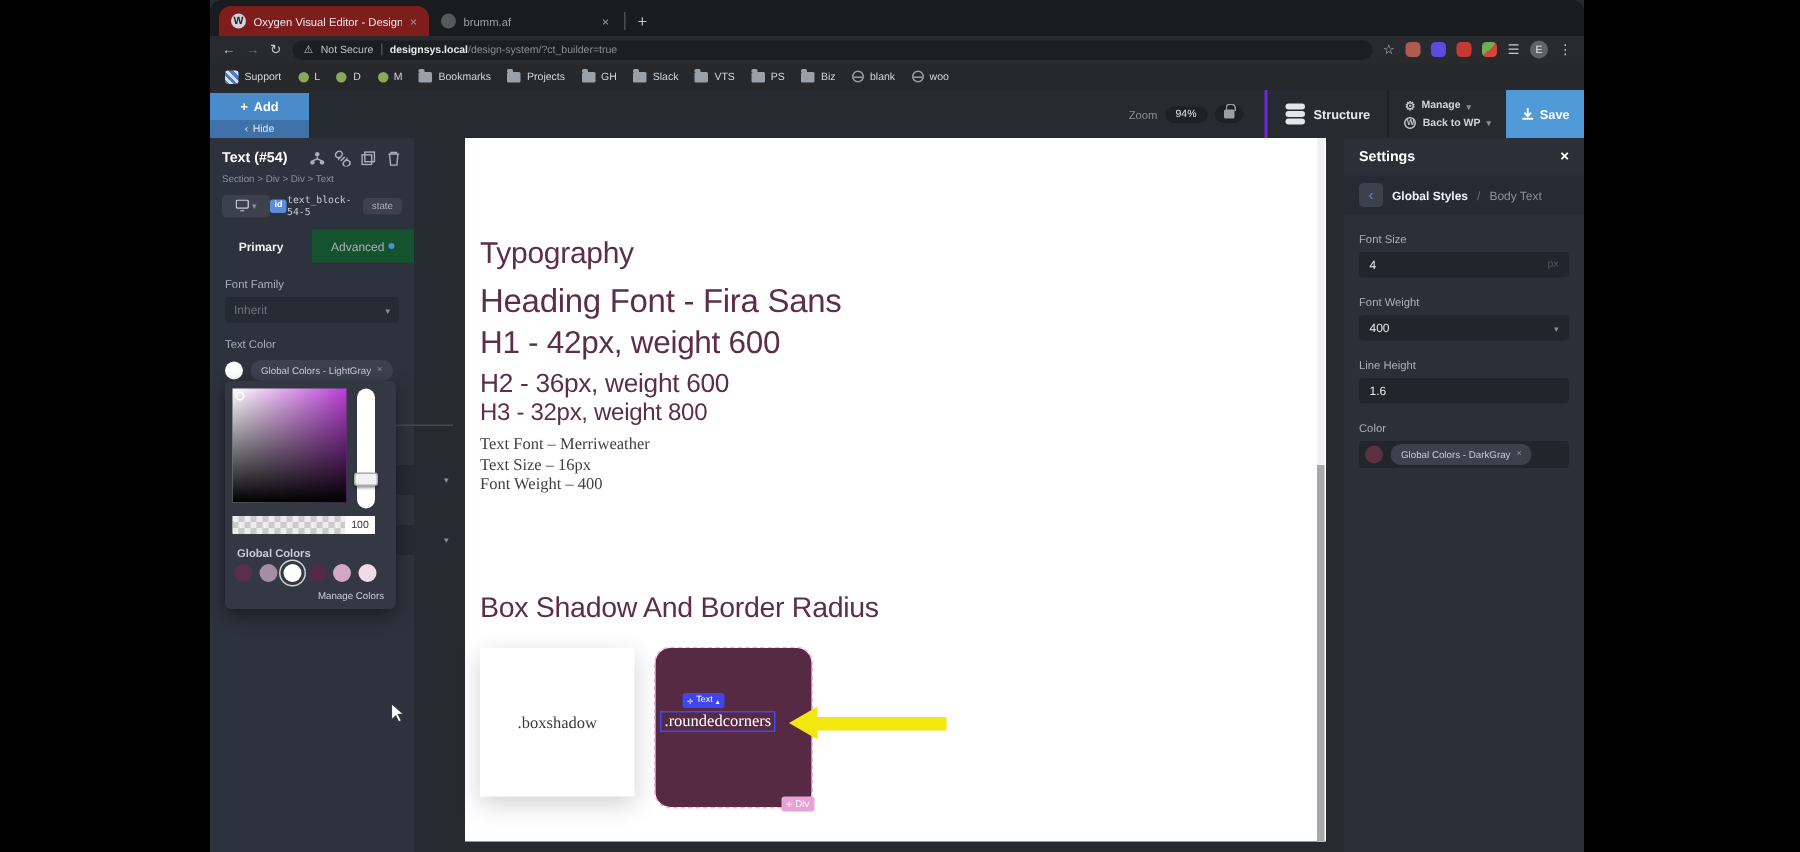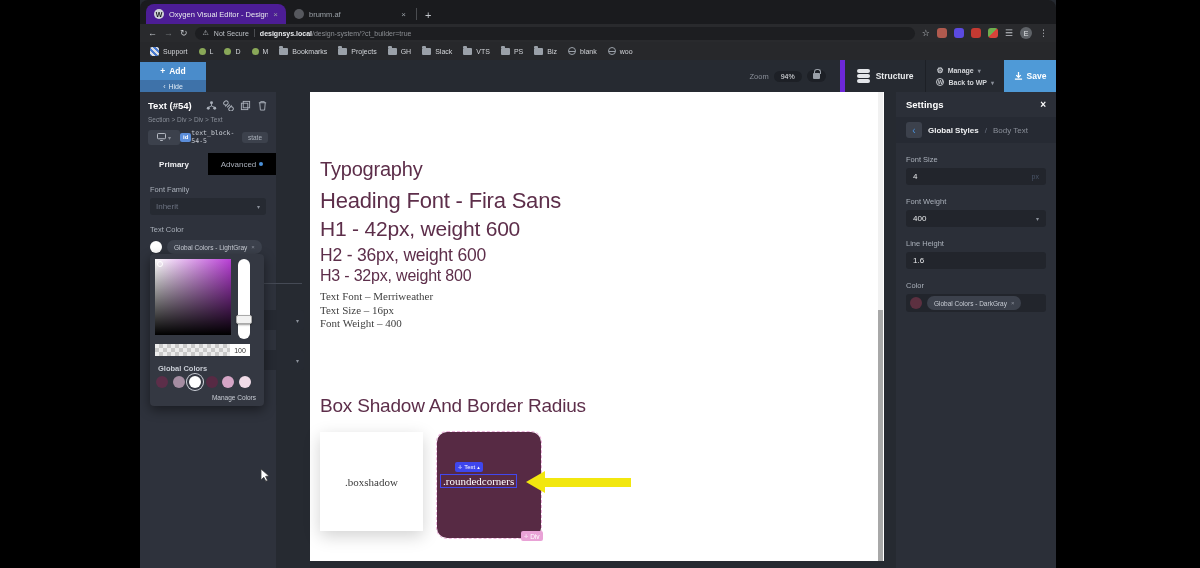--- a/index.html
+++ b/index.html
@@ -6,21 +6,21 @@
   html,body { width:1200px; height:568px; background:#000; overflow:hidden;
     font-family:"Liberation Sans", sans-serif; }
 
   
   #window { position:absolute; left:140px; top:0; width:916px; height:568px; background:#262a31; }
 
   
   .tabbar { position:absolute; left:0; top:0; width:100%; height:24px; background:#1a1b1e;
     border-radius:8px 8px 0 0; display:flex; align-items:flex-end; }
   .tab { height:20px; display:flex; align-items:center; gap:5px; padding:0 8px; font-size:7.5px; }
-  .tab.active { margin-left:6px; width:140px; background:#4c1d95; color:#e8eaed; border-radius:8px 8px 0 0; }
+  .tab.active { margin-left:6px; width:140px; background:#7f1d1d; color:#e8eaed; border-radius:8px 8px 0 0; }
   .tab.inactive { width:128px; color:#9aa0a6; }
   .tab .title { flex:1; white-space:nowrap; overflow:hidden; }
   .tab .close { color:#9aa0a6; font-size:8px; }
   .favicon { width:10px; height:10px; border-radius:50%; background:#cfd3d8; color:#1a1b1e;
     font-size:7px; font-weight:bold; display:flex; align-items:center; justify-content:center; flex:0 0 auto;}
   .favicon.dark { background:#56585e; color:#c9c9c9; }
   .tab-sep { width:1px; height:12px; background:#4a4c50; margin:0 2px 4px 2px; }
   .newtab { color:#c3c6cb; font-size:11px; margin:0 0 3px 6px; }
 
   
@@ -56,21 +56,21 @@
     color:#fff; font-size:8.5px; font-weight:bold; display:flex; align-items:center; justify-content:center; gap:4px; }
   .hide-btn { position:absolute; left:0; top:20px; width:66px; height:12px; background:#3e72a9;
     color:#dfeaf5; font-size:7px; display:flex; align-items:center; justify-content:center; gap:3px; }
   .oxy-right { position:absolute; right:0; top:0; height:32px; display:flex; align-items:center; }
   .zoom-label { color:#8a8f99; font-size:7.5px; margin-right:5px; }
   .pill { background:#1d2026; border-radius:8px; color:#e3e5e9; font-size:7px; padding:2px 7px; margin-right:5px; }
   .lock-pill { background:#1d2026; border-radius:8px; padding:3px 6px; margin-right:14px; }
   .lock-icon { display:block; width:7px; height:6px; background:#9aa0a8; border-radius:1px; position:relative; }
   .lock-icon::before { content:""; position:absolute; left:1px; top:-4px; width:5px; height:4px;
     border:1px solid #9aa0a8; border-bottom:none; border-radius:3px 3px 0 0; }
-  .tb-sec { height:32px; display:flex; align-items:center; padding:0 12px; border-left:5px solid #6d28d9; }
+  .tb-sec { height:32px; display:flex; align-items:center; padding:0 12px; border-left:2px solid #6d28d9; }
   .layers-icon { display:flex; flex-direction:column; gap:1.5px; margin-right:6px; }
   .layers-icon i { display:block; width:13px; height:3.5px; background:#e3e5e9; border-radius:2px; }
   .structure-label { color:#e8eaec; font-size:8.5px; font-weight:bold; }
   .stack2 { display:flex; flex-direction:column; justify-content:center; gap:3px; padding:0 10px;
     border-left:1px solid #1d2026; height:32px; }
   .stack-row { display:flex; align-items:center; gap:4px; color:#d3d5d9; font-size:7px; font-weight:bold; }
   .chev { color:#8a8f99; font-size:6px; }
   .wp-ic { width:8px; height:8px; border-radius:50%; border:1px solid #c3c6cb; color:#c3c6cb;
     font-size:5.5px; display:flex; align-items:center; justify-content:center; }
   .manage-ic { color:#c3c6cb; font-size:8px; }
@@ -86,21 +86,21 @@
   .lp-crumb { padding:5px 8px 0 8px; color:#8a8f99; font-size:6.5px; }
   .lp-ctl { display:flex; align-items:center; gap:0; padding:6px 8px 8px 8px;justify-content:flex-end; }
   .dev-select { width:32px; height:15px; background:#3c414c; border-radius:3px; display:flex;
     align-items:center; justify-content:center; gap:2px; color:#c8ccd4; }
   .id-badge { background:#5b8dd9; color:#fff; font-size:6px; font-weight:bold; border-radius:2px; padding:1.5px 3px; }
   .el-id { color:#c8ccd4; font-size:6.5px; font-family:"DejaVu Sans Mono", monospace; flex:1; }
   .state-btn { background:#3c414c; border-radius:3px; color:#aab0ba; font-size:6.5px; padding:2px 6px; }
   .lp-tabs { display:flex; height:22px; }
   .lp-tab { flex:1; display:flex; align-items:center; justify-content:center; gap:3px; font-size:8px; }
   .lp-tab.active { background:#2e323c; color:#f0f1f3; font-weight:bold; }
-  .lp-tab.inactive { background:#000000; color:#aab0ba; }
+  .lp-tab.inactive { background:#14532d; color:#aab0ba; }
   .blue-dot { width:4px; height:4px; border-radius:50%; background:#4a90d9; }
   .lp-label { color:#aab0ba; font-size:7.5px; padding:10px 10px 4px 10px; }
   .lp-select { margin:0 10px; height:17px; background:#262a32; border-radius:3px; display:flex;
     align-items:center; padding:0 6px; color:#6b7280; font-size:8px; justify-content:space-between; }
   .tc-row { display:flex; align-items:center; gap:5px; margin:2px 10px; }
   .tc-circle { width:12px; height:12px; border-radius:50%; background:#fff; flex:0 0 auto; }
   .chip { background:#3c414c; border-radius:8px; height:14px; display:flex; align-items:center; gap:4px;
     padding:0 7px; color:#c8ccd4; font-size:6.5px; white-space:nowrap; }
   .chip .x { color:#8a8f99; font-size:6px; }
   

